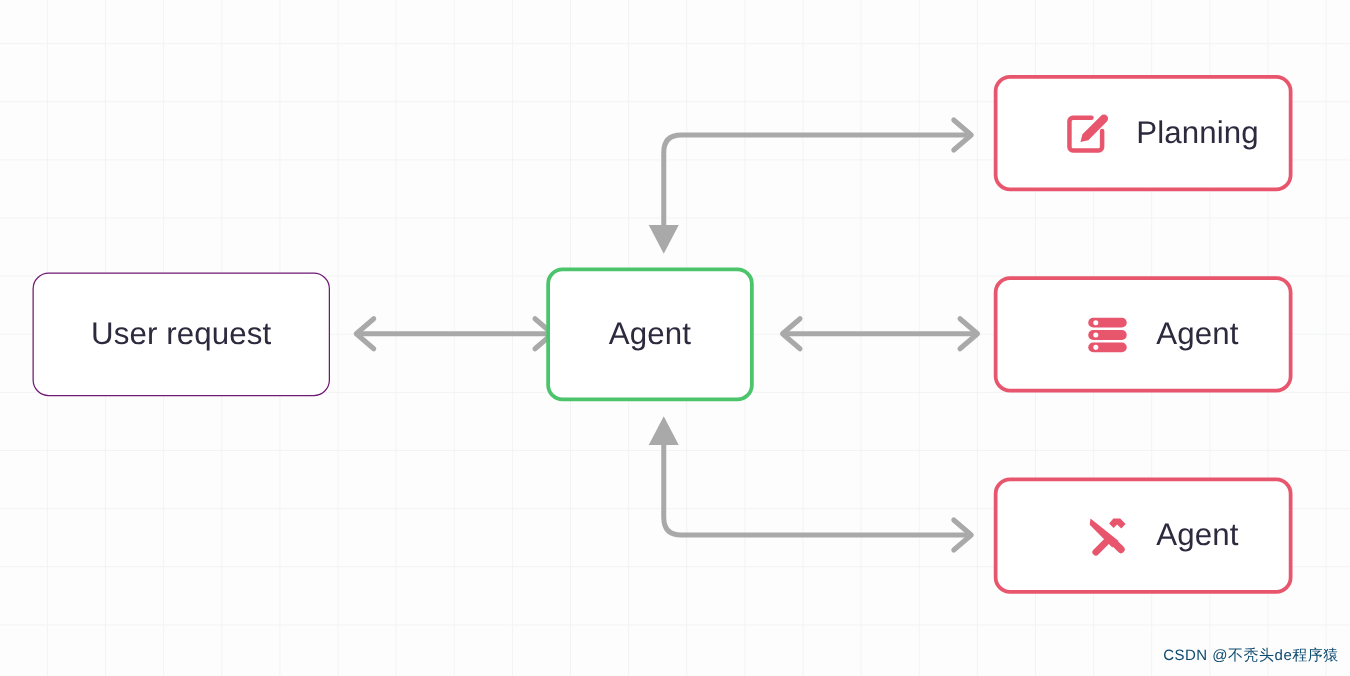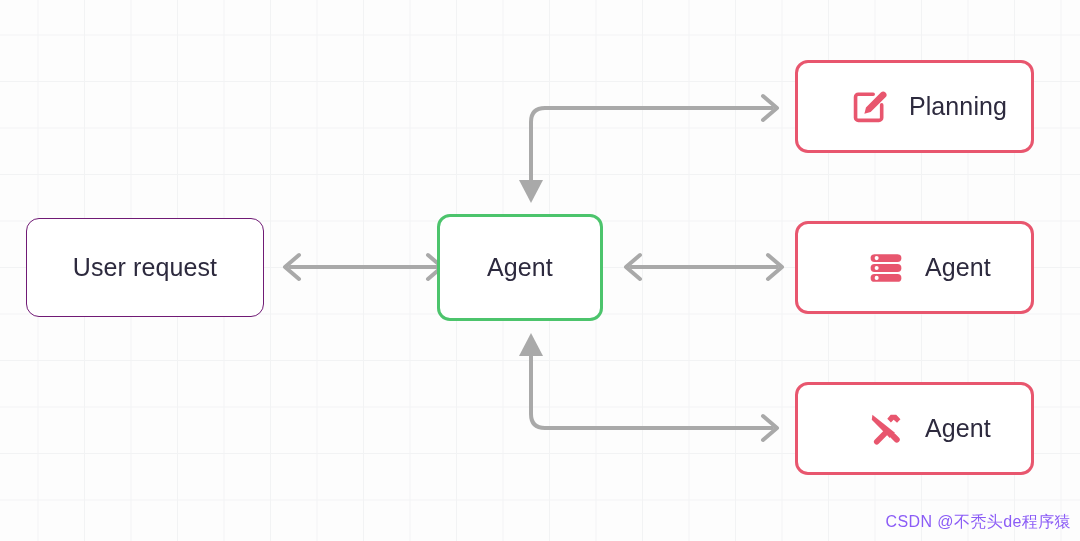--- a/index.html
+++ b/index.html
@@ -89,22 +89,22 @@
     width:1080px;
     height:541px;
     pointer-events:none;
   }
 
   
   #watermark {
     position:absolute;
     right:9px;
     bottom:8px;
-    font-size:16px;
-    color:#8b5cf6;
+    font-size:12px;
+    color:#0c4a6e;
     letter-spacing:0.4px;
     white-space:nowrap;
     user-select:none;
   }
 </style>
 </head>
 <body>
 
 <div id="grid-bg"></div>
 

